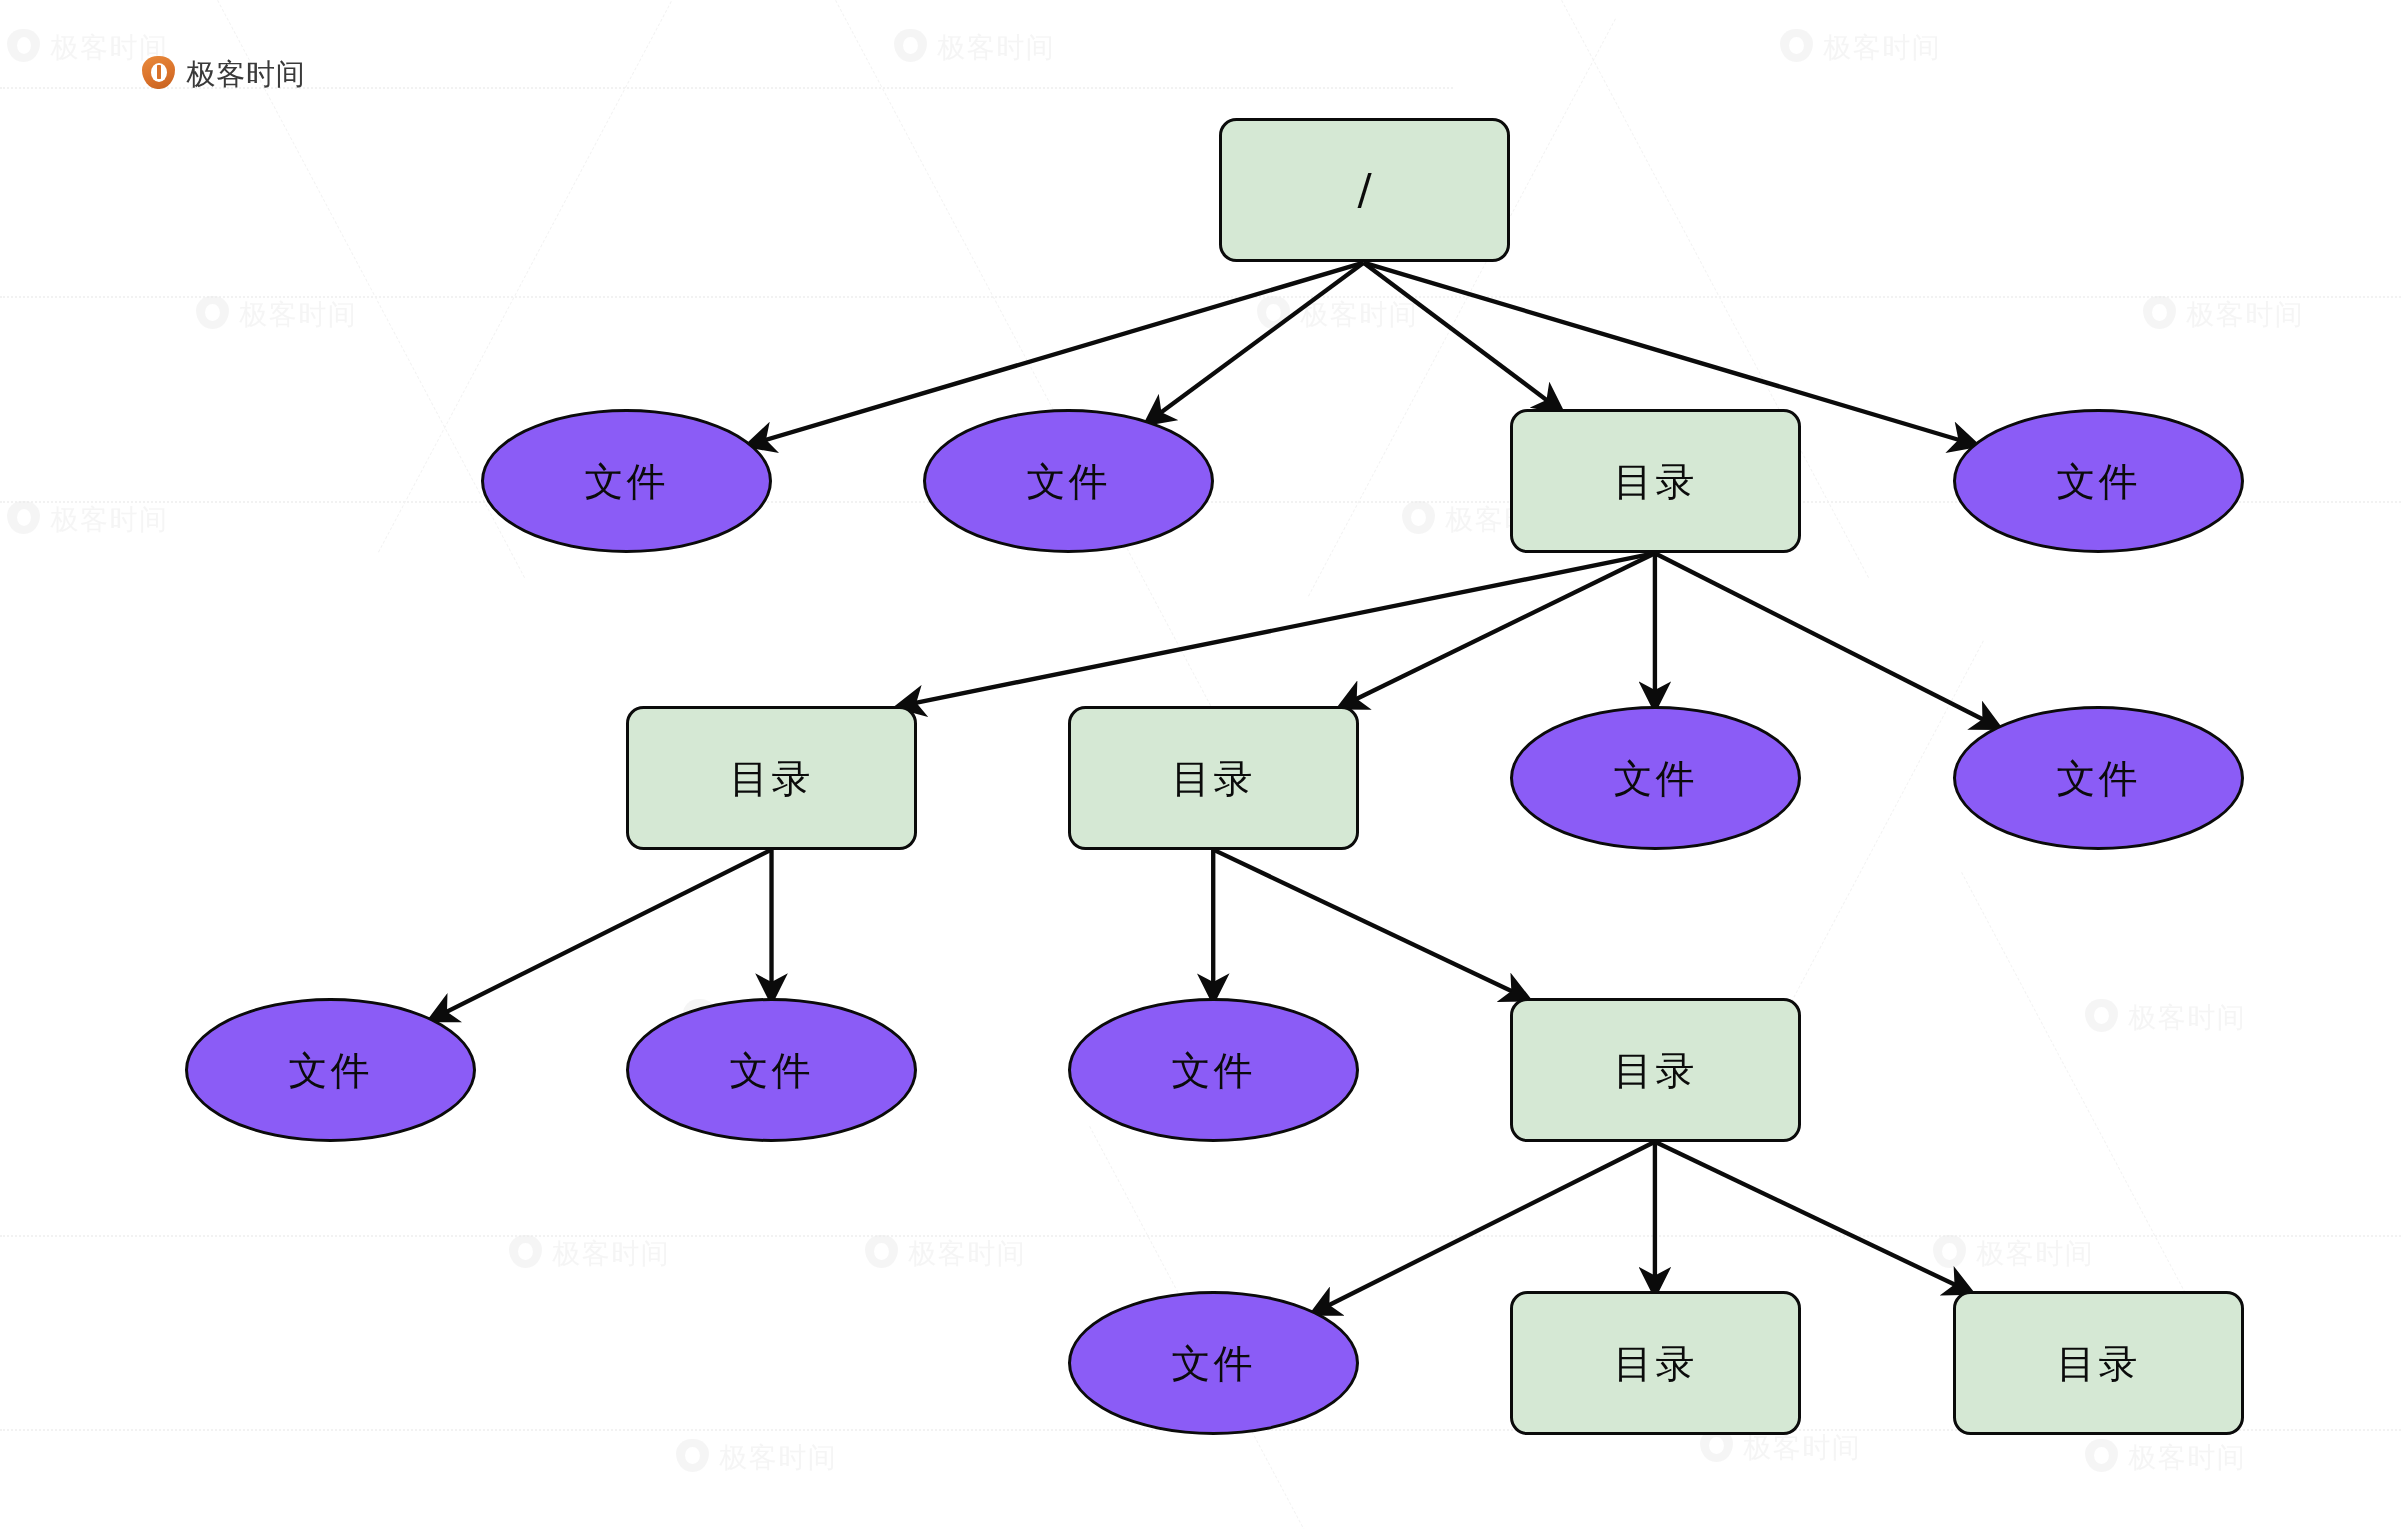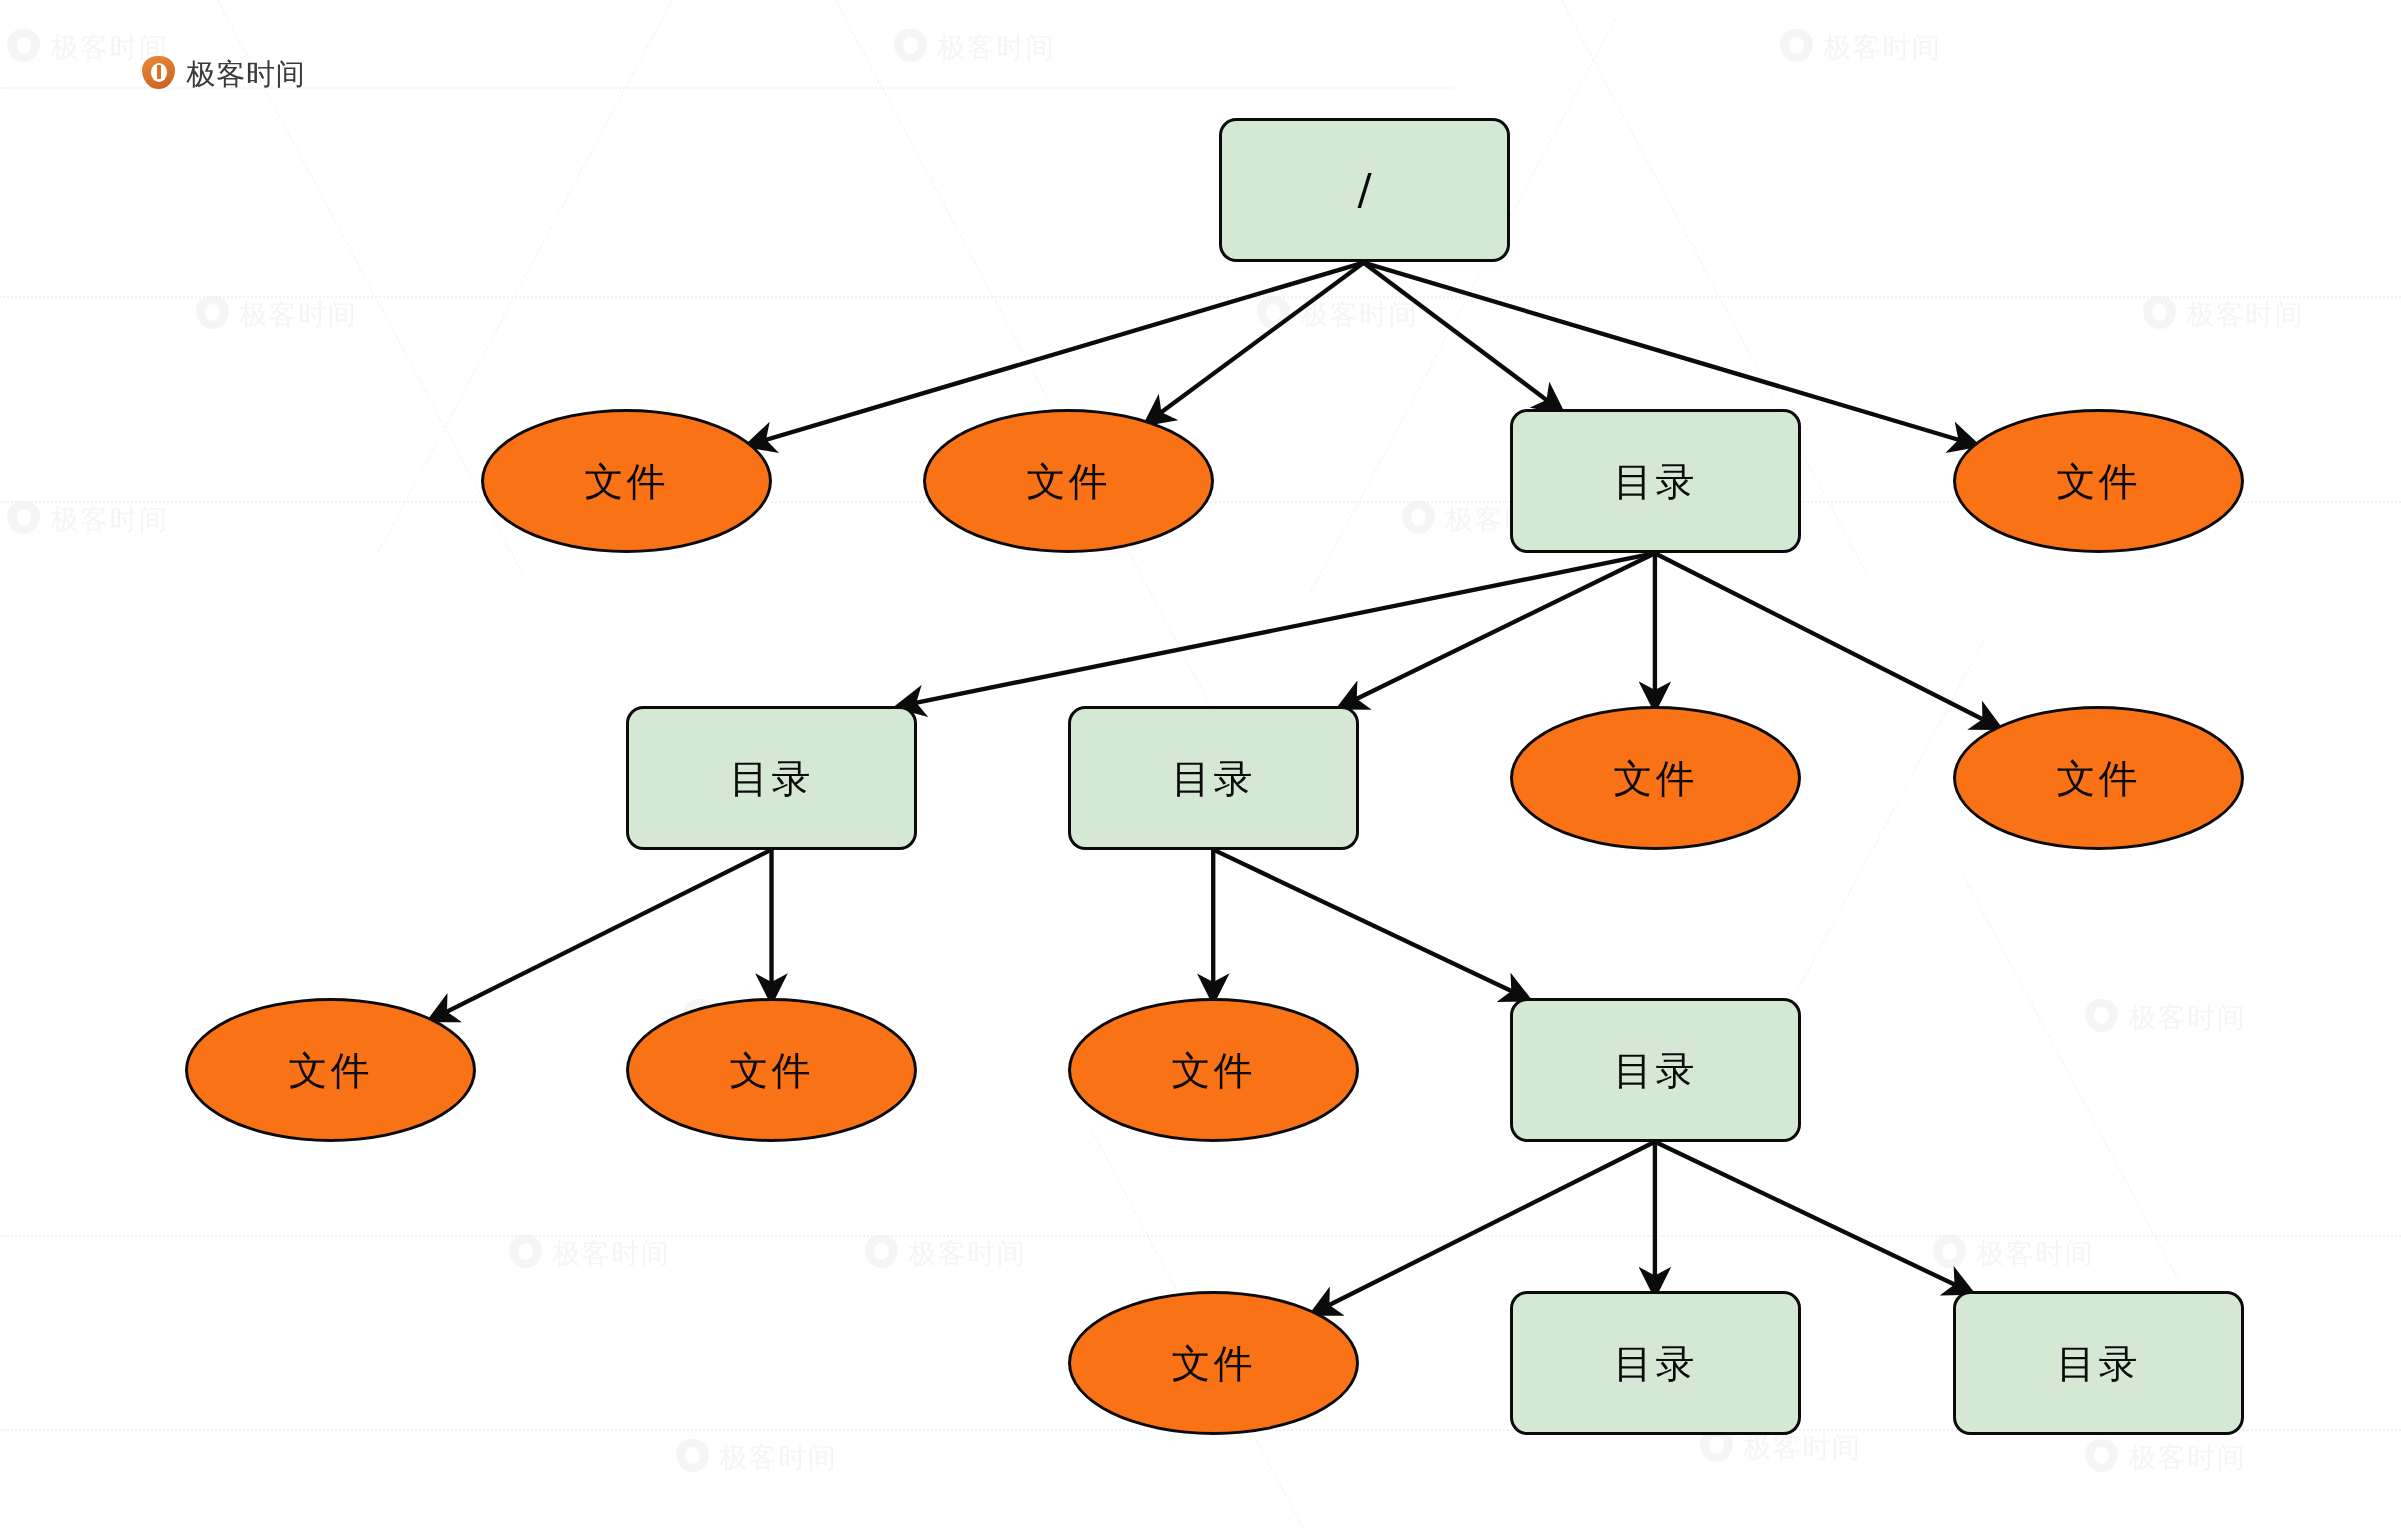--- a/index.html
+++ b/index.html
@@ -132,21 +132,21 @@
     box-sizing: border-box;
     z-index: 4;
     font-family: "DejaVu Sans", "Liberation Sans", sans-serif;
   }
   .node.dir {
     background: #d5e8d4;
     border: 3.6px solid #0b0b0b;
     border-radius: 17.4px;
   }
   .node.file {
-    background: #f97316;
+    background: #8b5cf6;
     border: 3.6px solid #0b0b0b;
     border-radius: 50%;
     align-items: center;
   }
   .node .label {
     font-size: 39px;
     color: #0b0b0b;
     line-height: 1;
     letter-spacing: 2.9px;
   }

